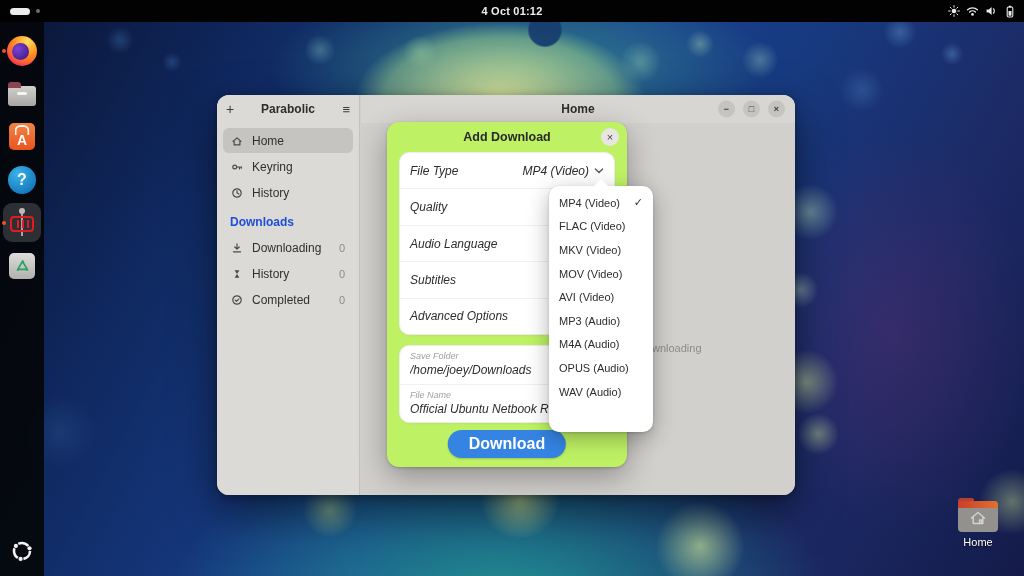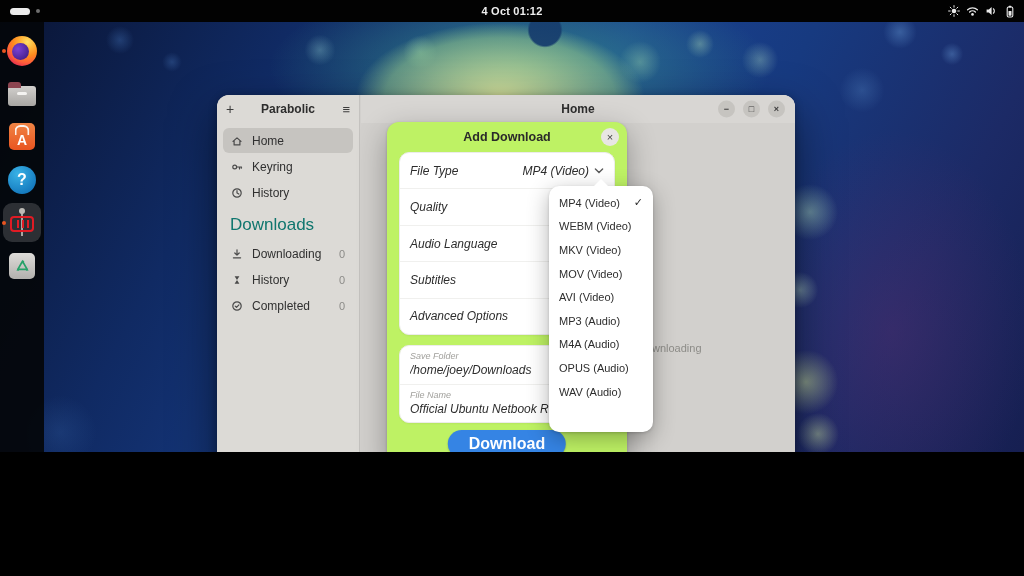--- a/index.html
+++ b/index.html
@@ -1,18 +1,18 @@
 <!DOCTYPE html>
 <html><head>
 <meta charset="utf-8">
 <style>
   * { margin:0; padding:0; box-sizing:border-box; }
   html,body { background:#000; }
   .screen {
-    position:relative; width:1024px; height:452px; overflow:hidden;
+    position:relative; width:1024px; height:576px; overflow:hidden;
     font-family:"Liberation Sans", sans-serif; background:#000;
   }
 
   
   .wallpaper {
     position:absolute; left:0; top:22px; width:1024px; height:554px;
     background:
       radial-gradient(circle 26px at 545px 8px,  rgba(23,62,110,.95) 0 60%, transparent 68%),
       radial-gradient(ellipse 185px 95px at 500px 75px, rgba(219,228,154,.95), rgba(150,198,140,.55) 62%, transparent 78%),
       radial-gradient(ellipse 330px 115px at 520px 45px, rgba(58,152,138,.75), transparent 76%),
@@ -115,21 +115,21 @@
   .sb-add { width:18px; text-align:left; font-size:14px; color:#3c3c3c; line-height:1; }
   .sb-title { flex:1; text-align:center; font-weight:700; font-size:12px; color:#2d2d2d; }
   .sb-menu { width:18px; text-align:right; font-size:13px; color:#3c3c3c; line-height:1; }
 
   .nav { padding:5px 6px 0; }
   .nav-item { height:25px; border-radius:6px; display:flex; align-items:center; gap:9px;
     padding:0 8px; font-size:12px; color:#303030; margin-bottom:1px; }
   .nav-item.selected { background:#c6c4c0; }
   .nav-item svg { flex:none; }
   .nav-count { margin-left:auto; font-size:11px; color:#8c8b88; }
-  .section-label { font-weight:400; font-size:17px; color:#0f766e; padding:9px 13px 6px; }
+  .section-label { font-weight:700; font-size:12px; color:#1d4ed8; padding:9px 13px 6px; }
 
   .main { position:absolute; left:144px; top:0; right:0; bottom:0; background:#d2d0cd; }
   .headerbar { height:28px; position:relative; display:flex; align-items:center; justify-content:center;
     background:#d8d6d3; font-weight:700; font-size:12px; color:#2d2d2d; }
   .win-controls { position:absolute; right:10px; top:50%; transform:translateY(-50%); display:flex; gap:8px; }
   .wc-btn { width:17px; height:17px; border-radius:50%; background:#c6c4c0; color:#3a3a3a;
     display:flex; align-items:center; justify-content:center; font-size:9px; line-height:1; }
   .bg-text { position:absolute; left:291px; top:247px; font-size:11px; color:#8d8c88; }
 
   
@@ -382,21 +382,21 @@
     <button class="dlg-submit">Download</button>
   </div>
 
   <div class="popover">
     <div class="pop-arrow"></div>
     <div class="pop-item">
       <span>MP4 (Video)</span>
       <span class="pop-check"></span>
     </div>
     <div class="pop-item">
-        <span>WEBM (Video)</span>
+        <span>FLAC (Video)</span>
       </div>
     <div class="pop-item">
         <span>MKV (Video)</span>
       </div>
     <div class="pop-item">
         <span>MOV (Video)</span>
       </div>
     <div class="pop-item">
         <span>AVI (Video)</span>
       </div>

